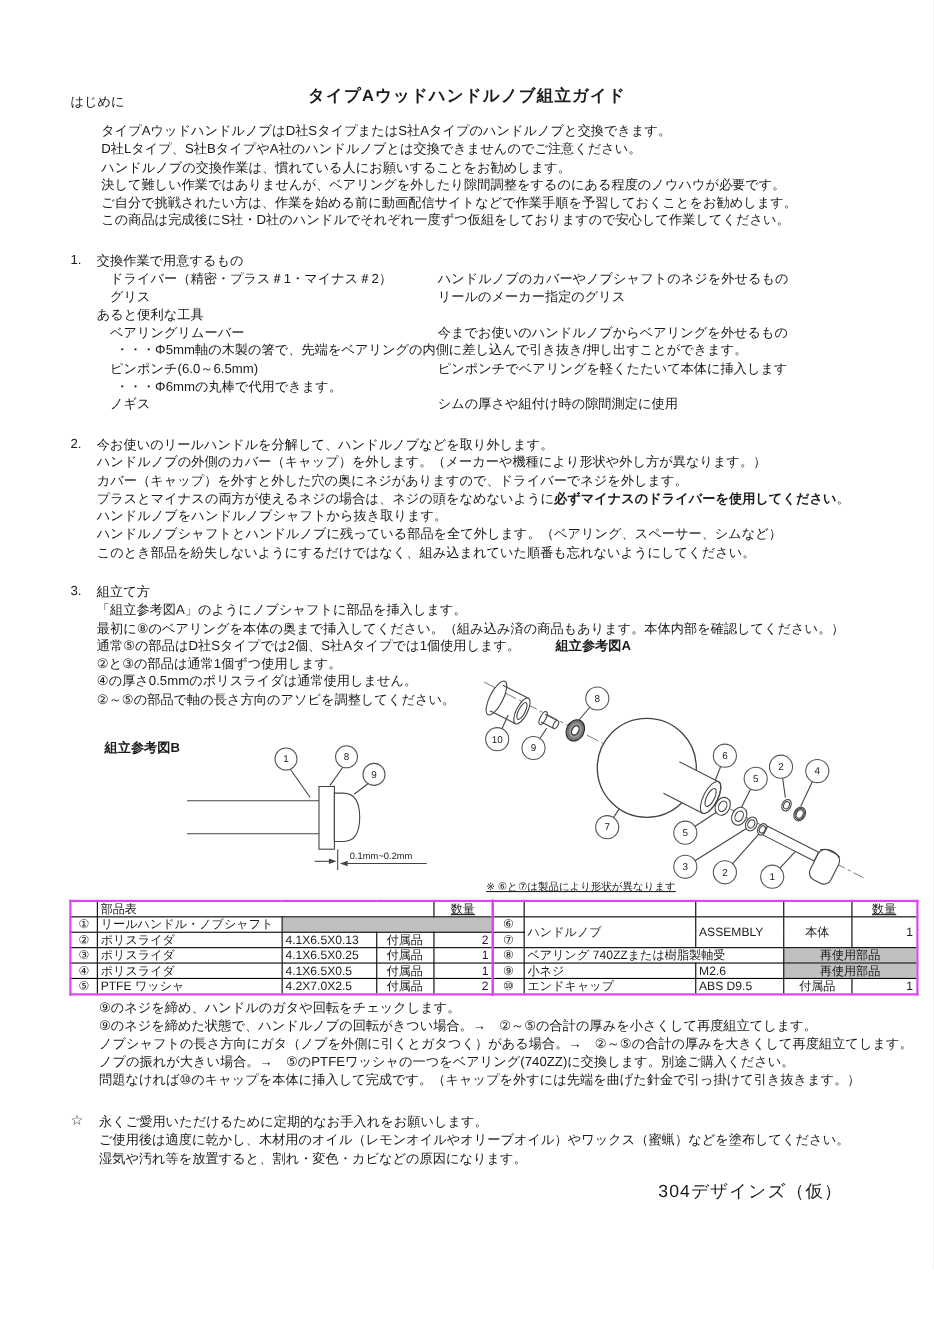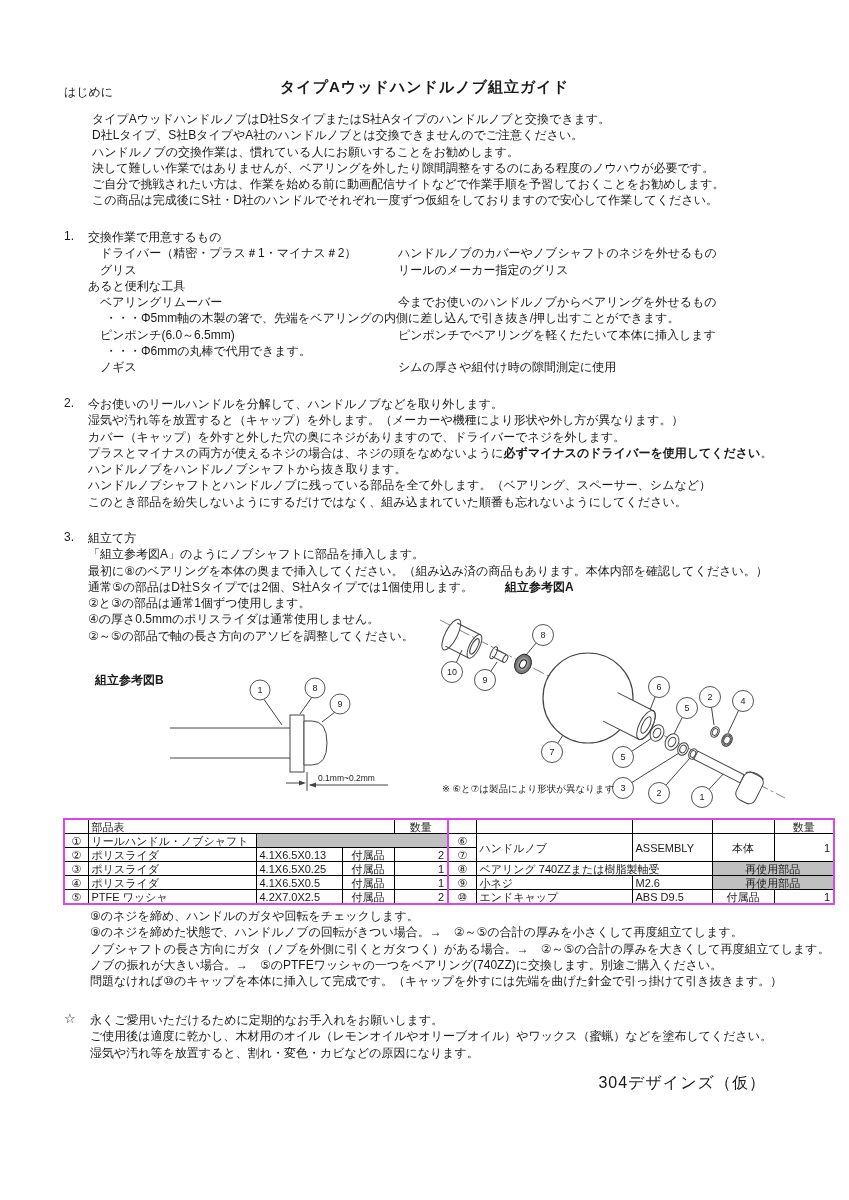--- a/index.html
+++ b/index.html
@@ -16,21 +16,21 @@
   .tool-desc{position:absolute;left:310px;top:0;}
   .note-line{margin-left:17px;}
   .fig-label{font-weight:bold;font-size:12px;}
   .fig-a-inline-label{position:absolute;left:417px;top:0;font-weight:bold;}
   .small-note{font-size:9.5px;color:#222;white-space:nowrap;}
   table.parts{border-collapse:collapse;table-layout:fixed;border:2px solid #d946ef;}
   table.parts td{border:1px solid #000;font-size:11px;height:13px;line-height:12px;
                  padding:0 3px;white-space:nowrap;overflow:hidden;}
   td.cnum{text-align:center;padding:0 1px;}
   td.qty{text-align:right;padding-right:5px;}
-  td.qhead{text-align:center;font-size:10px;}
+  td.qhead{text-align:center;font-size:10px;text-decoration:underline;}
   td.ctr{text-align:center;}
   td.gray{background:#c0c0c0;}
   .star{font-size:13px;}
   .footer{font-size:16px;letter-spacing:1px;text-align:right;}
   svg .thin{stroke:#444;stroke-width:1;fill:none;}
   svg .cline{stroke:#666;stroke-width:0.8;fill:none;stroke-dasharray:12 3 3 3;}
   svg .callout-c{fill:#fff;stroke:#555;stroke-width:1;}
   svg text.callout-t{font-size:9px;fill:#222;text-anchor:middle;font-family:"Liberation Sans",sans-serif;}
   svg text.dim-t{font-size:8.5px;fill:#222;font-family:"Liberation Sans",sans-serif;}
   svg .whitefill{fill:#fff;stroke:#444;stroke-width:1;}
@@ -79,21 +79,21 @@
         <span class="tool-item">ノギス</span>
         <span class="tool-desc">シムの厚さや組付け時の隙間測定に使用</span>
       </div>
     </div>
   </div>
 
   <div class="sec" style="top:396px;left:64px;">
     <span class="sec-num">2.</span>
     <div class="sec-body">
       <div class="line">今お使いのリールハンドルを分解して、ハンドルノブなどを取り外します。</div>
-      <div class="line">湿気や汚れ等を放置すると（キャップ）を外します。（メーカーや機種により形状や外し方が異なります。）</div>
+      <div class="line">ハンドルノブの外側のカバー（キャップ）を外します。（メーカーや機種により形状や外し方が異なります。）</div>
       <div class="line">カバー（キャップ）を外すと外した穴の奥にネジがありますので、ドライバーでネジを外します。</div>
       <div class="line"><span>プラスとマイナスの両方が使えるネジの場合は、ネジの頭をなめないように</span><b>必ずマイナスのドライバーを使用してください</b><span>。</span></div>
       <div class="line">ハンドルノブをハンドルノブシャフトから抜き取ります。</div>
       <div class="line">ハンドルノブシャフトとハンドルノブに残っている部品を全て外します。（ベアリング、スペーサー、シムなど）</div>
       <div class="line">このとき部品を紛失しないようにするだけではなく、組み込まれていた順番も忘れないようにしてください。</div>
     </div>
   </div>
 
   <div class="sec" style="top:530px;left:64px;">
     <span class="sec-num">3.</span>
@@ -241,21 +241,21 @@
     <circle class="callout-c" cx="198" cy="159" r="10.5"></circle>
       <text class="callout-t" x="198" y="162">5</text>
     <circle class="callout-c" cx="198" cy="190" r="10.5"></circle>
       <text class="callout-t" x="198" y="193">3</text>
     <circle class="callout-c" cx="234" cy="195" r="10.5"></circle>
       <text class="callout-t" x="234" y="198">2</text>
     <circle class="callout-c" cx="277" cy="199" r="10.5"></circle>
       <text class="callout-t" x="277" y="202">1</text>
   </svg>
 
-  <div class="abs small-note" style="top:783px;left:442px;">※ ⑥と⑦は製品により形状が異なります</div>
+  <div class="abs small-note" style="top:800px;left:442px;text-decoration:underline;">※ ⑥と⑦は製品により形状が異なります</div>
 
   <table class="parts abs" style="top:818px;left:63px;width:384px;">
     <colgroup>
         <col style="width:24px">
         <col style="width:168px">
         <col style="width:86px">
         <col style="width:52px">
         <col style="width:54px">
       </colgroup>
     <tbody>

